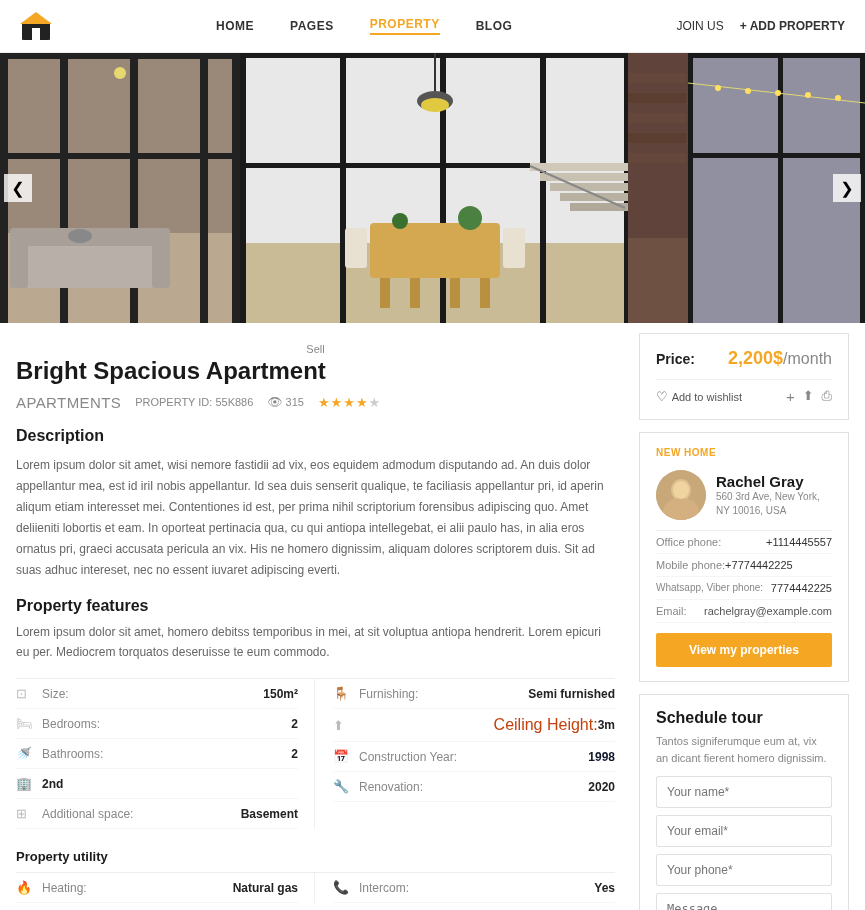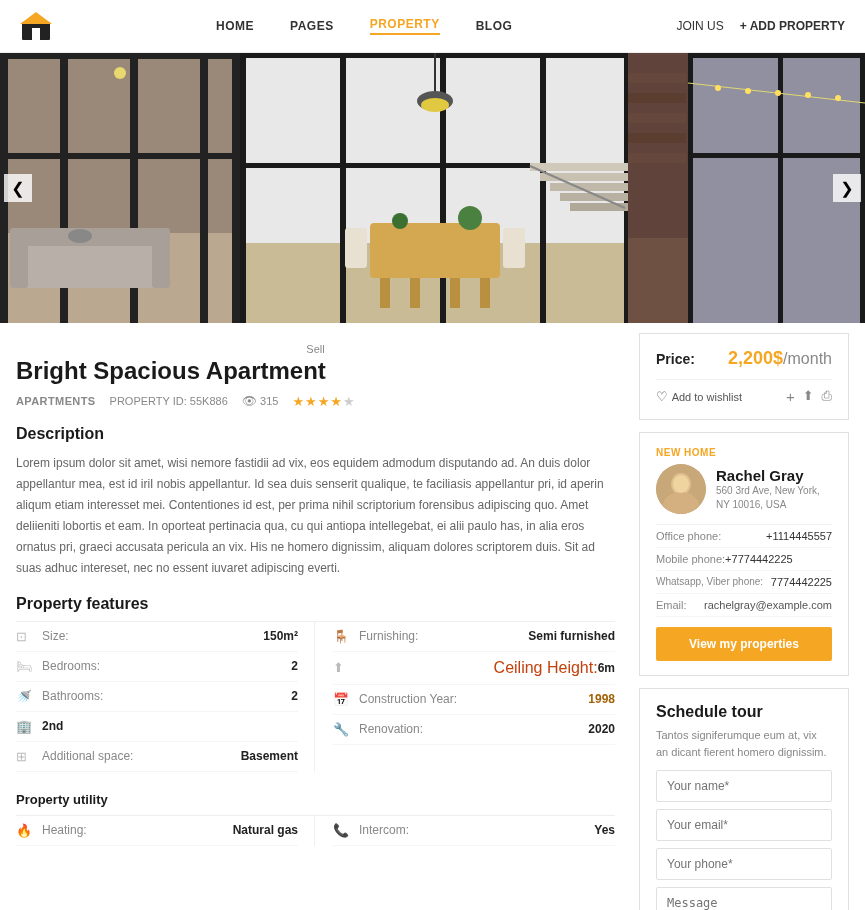--- a/index.html
+++ b/index.html
@@ -146,33 +146,34 @@
 </div>
 
 <div style="display:flex; padding: 0 16px; gap:16px;">
 
   <div style="flex:1; padding-top:10px; padding-right:8px;">
 
     <div style="font-size:11px; color:#888; margin-top:10px; margin-bottom:2px;text-align:center;">Sell</div>
     <h1 style="font-size:24px; font-weight:800; color:#1a1a1a; margin-bottom:8px; line-height:1.2;">Bright Spacious Apartment</h1>
 
     <div style="display:flex; align-items:center; gap:14px; margin-bottom:16px;">
-      <span style="font-size:11px; color:#888; text-transform:uppercase; letter-spacing:0.4px;font-weight:bold;">APARTMENTS</span>
+      <span style="font-size:15px; color:#888; text-transform:uppercase; letter-spacing:0.4px;">APARTMENTS</span>
       <span style="font-size:11px; color:#888;">PROPERTY ID: 55K886</span>
       <span style="font-size:11px; color:#888; display:flex; align-items:center; gap:3px;">
         <span style="font-size:12px;">👁</span>
         <span>315</span>
       </span>
       <span style="color:#f5a623; font-size:13px; letter-spacing:1px;">★★★★<span style="color:#ccc;">★</span></span>
     </div>
 
     <h2 style="font-size:16px; font-weight:800; color:#1a1a1a; margin-bottom:10px;">Description</h2>
     <p style="font-size:12px; color:#666; line-height:1.75; margin-bottom:16px;">Lorem ipsum dolor sit amet, wisi nemore fastidii ad vix, eos equidem admodum disputando ad. An duis dolor appellantur mea, est id iriI nobis appellantur. Id sea duis senserit qualique, te faciliasis appellantur pri, id aperin aliqum etiam interesset mei. Contentiones id est, per prima nihil scriptorium forensibus adipiscing quo. Amet deliieniti lobortis et eam. In oporteat pertinacia qua, cu qui antiopa intellegebat, ei alii paulo has, in alia eros ornatus pri, graeci accusata pericula an vix. His ne homero dignissim, aliquam dolores scriptorem duis. Sit ad suas adhuc intereset, nec no essent iuvaret adipiscing everti.</p>
 
     <h2 style="font-size:16px; font-weight:800; color:#1a1a1a; margin-bottom:8px;">Property features</h2>
+    <p style="font-size:12px; color:#666; line-height:1.65; margin-bottom:16px;">Lorem ipsum dolor sit amet, homero debitss temporibus in mei, at sit voluptua antiopa hendrerit. Lorem epicuri eu per. Mediocrem torquatos deseruisse te eum commodo.</p>
 
     <div style="display:flex; border-top:1px solid #eee;">
 
       <div style="flex:1; padding-right:16px; border-right:1px solid #f0f0f0;">
         <div style="display:flex; align-items:center; padding:7px 0; border-bottom:1px solid #f5f5f5;">
           <span style="width:18px; margin-right:8px; color:#bbb; font-size:13px;">⊡</span>
           <span style="flex:1; font-size:12px; color:#888;">Size:</span>
           <span style="font-size:12px; font-weight:700; color:#222;">150m²</span>
         </div>
         <div style="display:flex; align-items:center; padding:7px 0; border-bottom:1px solid #f5f5f5;">
@@ -198,26 +199,26 @@
 
       <div style="flex:1; padding-left:18px;">
         <div style="display:flex; align-items:center; padding:7px 0; border-bottom:1px solid #f5f5f5;">
           <span style="width:18px; margin-right:8px; color:#bbb; font-size:13px;">🪑</span>
           <span style="flex:1; font-size:12px; color:#888;">Furnishing:</span>
           <span style="font-size:12px; font-weight:700; color:#222;">Semi furnished</span>
         </div>
         <div style="display:flex; align-items:center; padding:7px 0; border-bottom:1px solid #f5f5f5;">
           <span style="width:18px; margin-right:8px; color:#bbb; font-size:13px;">⬆</span>
           <span style="flex:1; font-size:16px; color:#c2410c;text-align:right;">Ceiling Height:</span>
-          <span style="font-size:12px; font-weight:700; color:#222;">6m</span>
+          <span style="font-size:12px; font-weight:700; color:#222;">3m</span>
         </div>
         <div style="display:flex; align-items:center; padding:7px 0; border-bottom:1px solid #f5f5f5;">
           <span style="width:18px; margin-right:8px; color:#bbb; font-size:13px;">📅</span>
           <span style="flex:1; font-size:12px; color:#888;">Construction Year:</span>
-          <span style="font-size:12px; font-weight:700; color:#a16207;">1998</span>
+          <span style="font-size:12px; font-weight:700; color:#0f172a;">1998</span>
         </div>
         <div style="display:flex; align-items:center; padding:7px 0; border-bottom:1px solid #f5f5f5;">
           <span style="width:18px; margin-right:8px; color:#bbb; font-size:13px;">🔧</span>
           <span style="flex:1; font-size:12px; color:#888;">Renovation:</span>
           <span style="font-size:12px; font-weight:700; color:#222;">2020</span>
         </div>
       </div>
     </div>
 
     <h3 style="font-size:13px; font-weight:800; color:#1a1a1a; margin-top:20px; margin-bottom:8px;">Property utility</h3>
@@ -258,21 +259,21 @@
         </button>
         <div style="display:flex; gap:8px;">
           <span style="cursor:pointer; font-size:15px; color:#888; font-weight:300;">+</span>
           <span style="cursor:pointer; font-size:13px; color:#888;">⬆</span>
           <span style="cursor:pointer; font-size:13px; color:#888;">⎙</span>
         </div>
       </div>
     </div>
 
     <div style="border:1px solid #e0e0e0; padding:14px 16px; margin-bottom:12px;">
-      <div style="font-size:10px; font-weight:700; color:#f5a623; text-transform:uppercase; letter-spacing:0.5px; margin-bottom:6px;">NEW HOME</div>
+      <div style="font-size:10px; font-weight:700; color:#f5a623; text-transform:uppercase; letter-spacing:0.5px; margin-bottom:12px;">NEW HOME</div>
       <div style="display:flex; gap:10px; margin-bottom:10px; align-items:center;">
         <div style="width:50px; height:50px; border-radius:50%; background:#c8a878; overflow:hidden; flex-shrink:0;">
           <svg width="50" height="50" viewBox="0 0 50 50">
             <rect width="50" height="50" fill="#c8a878" rx="25"></rect>
             <ellipse cx="25" cy="20" rx="10" ry="11" fill="#e0c090"></ellipse>
             <ellipse cx="25" cy="42" rx="18" ry="14" fill="#d4b080"></ellipse>
             <ellipse cx="25" cy="20" rx="8" ry="9" fill="#f0d4a0"></ellipse>
           </svg>
         </div>
         <div>

